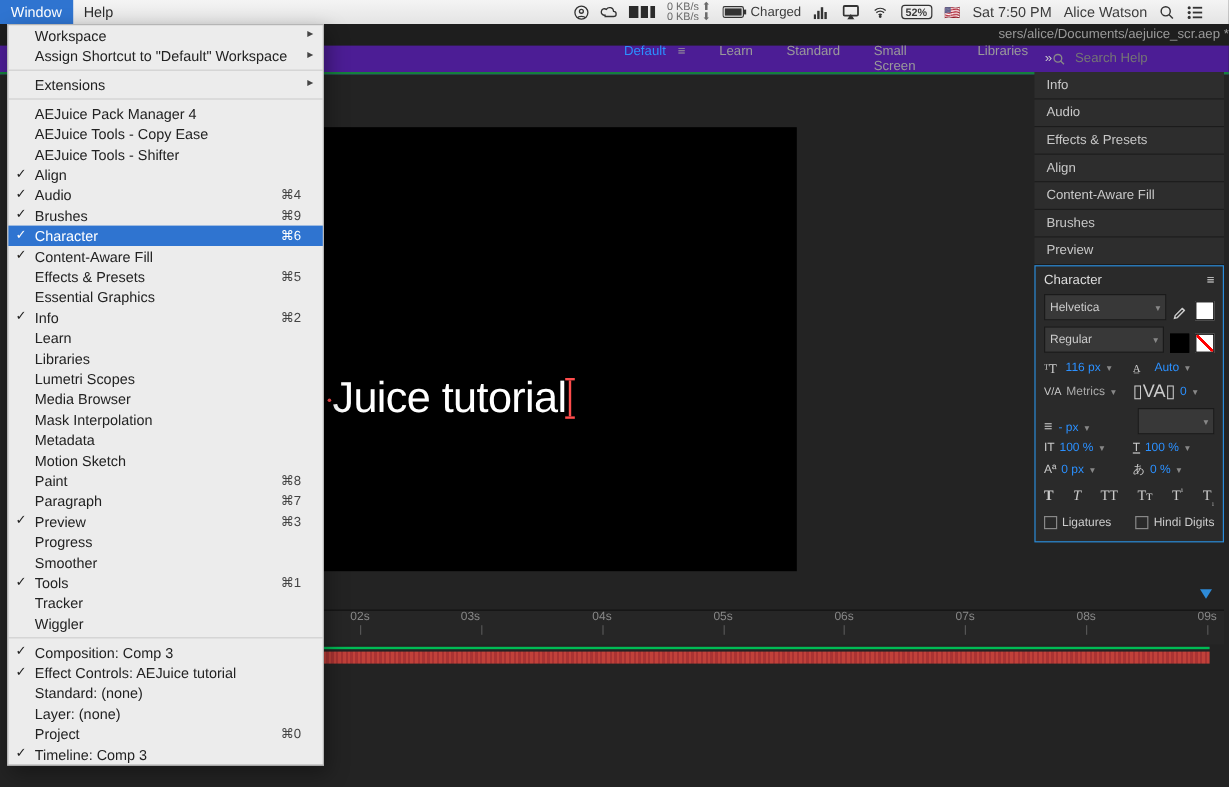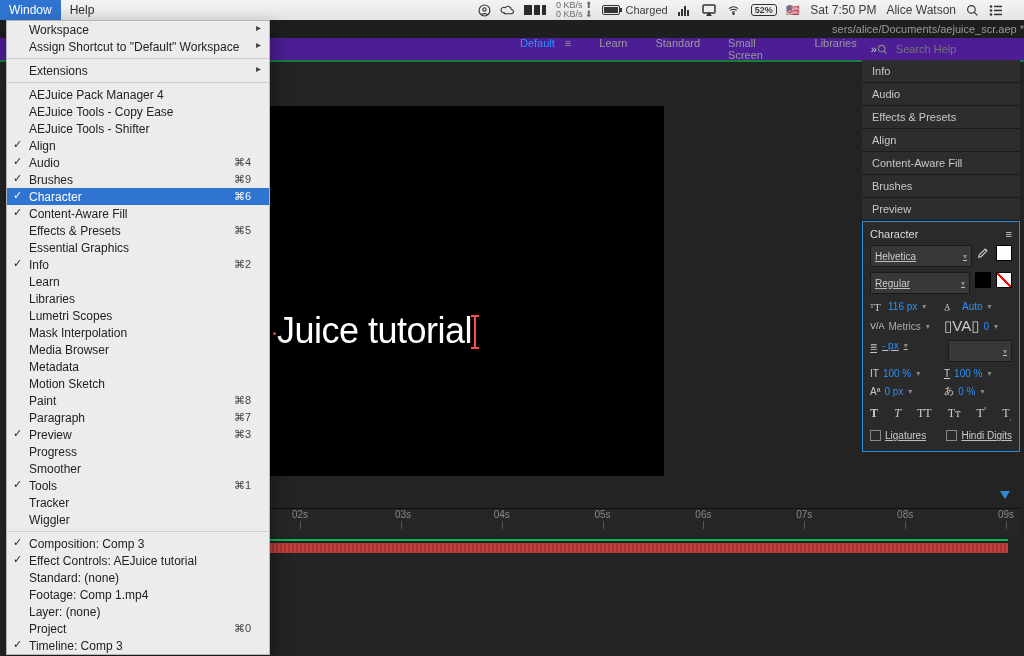--- a/index.html
+++ b/index.html
@@ -129,21 +129,21 @@
   .char-panel {
     border: 1.5px solid #2a8bd8;
     background: #2a2a2a;
     padding: 6px 7px 10px;
     color: #bdbdbd;
   }
   .char-panel .cp-head {
     display:flex; justify-content:space-between; align-items:center;
     font-size: 11px; color:#ddd; margin-bottom:4px;
   }
-  .cp-row { display:flex; align-items:flex-start; gap:5px; margin-top:5px;text-decoration:underline; }
+  .cp-row { display:flex; align-items:flex-end; gap:5px; margin-top:5px; }
   .cp-select {
     flex:1;
     height:18px;
     background:#383838;
     border:1px solid #1a1a1a;
     font-size:10px;
     padding:1px 4px;
     color:#ccc;
     display:flex; align-items:center; justify-content:space-between;
   }
@@ -510,21 +510,21 @@
       </div>
     </div>
   </div>
 
   <div class="timeline">
     <div class="tl-ruler" id="tlruler">
       <div class="tl-head"></div>
     <div class="tl-tick" style="left: 30px;"></div>
         <div class="tl-label" style="left: 30px;">02s</div>
         <div class="tl-tick" style="left: 130.857px;"></div>
-        <div class="tl-label" style="left: 133px;">03s</div>
+        <div class="tl-label" style="left: 122px;">03s</div>
         <div class="tl-tick" style="left: 231.714px;"></div>
         <div class="tl-label" style="left: 231.714px;">04s</div>
         <div class="tl-tick" style="left: 332.571px;"></div>
         <div class="tl-label" style="left: 332.571px;">05s</div>
         <div class="tl-tick" style="left: 433.429px;"></div>
         <div class="tl-label" style="left: 433.429px;">06s</div>
         <div class="tl-tick" style="left: 534.286px;"></div>
         <div class="tl-label" style="left: 534.286px;">07s</div>
         <div class="tl-tick" style="left: 635.143px;"></div>
         <div class="tl-label" style="left: 635.143px;">08s</div>
@@ -591,24 +591,24 @@
     <div class="dditem">
       <span>Learn</span>
     </div>
     <div class="dditem">
       <span>Libraries</span>
     </div>
     <div class="dditem">
       <span>Lumetri Scopes</span>
     </div>
     <div class="dditem">
+      <span>Media Browser</span>
+    </div>
+    <div class="dditem">
       <span>Mask Interpolation</span>
-    </div>
-    <div class="dditem">
-      <span>Media Browser</span>
     </div>
     <div class="dditem">
       <span>Metadata</span>
     </div>
     <div class="dditem">
       <span>Motion Sketch</span>
     </div>
     <div class="dditem">
       <span>Paint</span>
       <span class="kb">⌘8</span>
@@ -641,23 +641,20 @@
     <div class="dditem checked">
       <span>Composition: Comp 3</span>
     </div>
     <div class="dditem checked">
       <span>Effect Controls: AEJuice tutorial</span>
     </div>
     <div class="dditem">
       <span>Standard: (none)</span>
     </div>
     <div class="dditem">
-      <span>Footage: Comp 1.mp4</span>
-    </div>
-    <div class="dditem">
       <span>Layer: (none)</span>
     </div>
     <div class="dditem">
       <span>Project</span>
       <span class="kb">⌘0</span>
     </div>
     <div class="dditem checked">
       <span>Timeline: Comp 3</span>
     </div>
   </div>

